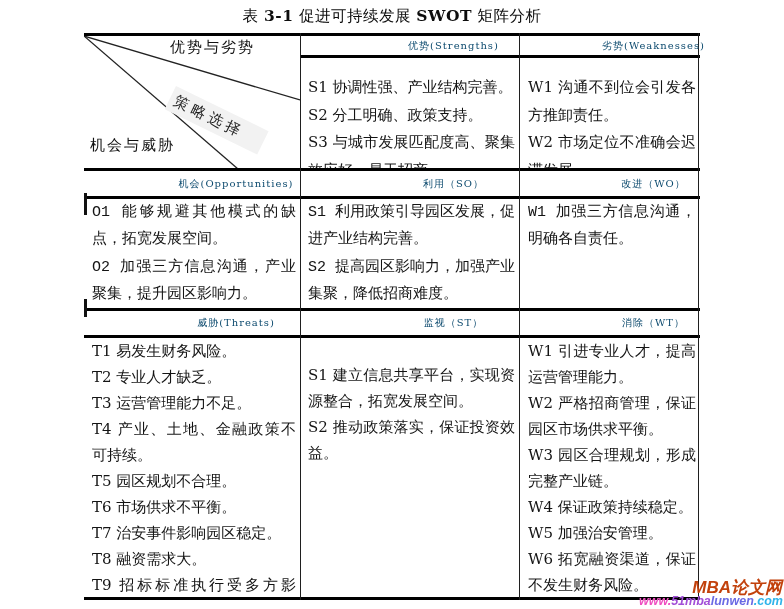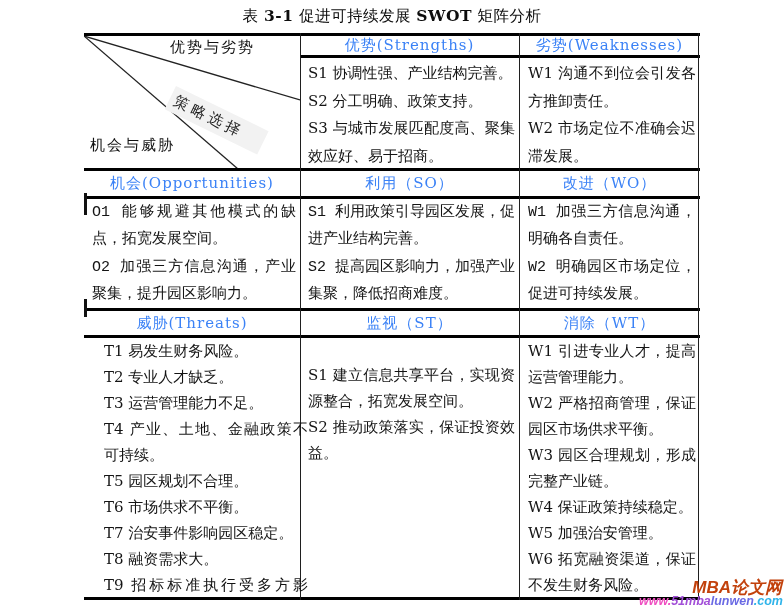--- a/index.html
+++ b/index.html
@@ -10,24 +10,24 @@
   }
   .caption {
     position:absolute; left:0; top:6px; width:784px; text-align:center;
     font-size:15.5px; letter-spacing:0.5px; color:#0d0d0d;
   }
   .caption .cap { display:inline; }
   .tbl { position:absolute; left:84px; top:33px; width:616px; height:567px; }
   .hl { position:absolute; background:#000; height:3px; }
   .vl { position:absolute; background:#1f1f1f; width:1.4px; top:0; height:567px; }
   .tick { position:absolute; background:#111; width:3px; }
-  .hdr { position:absolute; text-align:center; font-size:15px; letter-spacing:1px; color:#3b82f6; white-space:nowrap; }
+  .hdr { position:absolute; text-align:center; font-size:10px; letter-spacing:1px; color:#0c4a6e; white-space:nowrap;padding-left:44px; }
   .cell { position:absolute; font-size:15px; color:#141414; overflow:hidden; }
   .cell .para { margin:0; text-align:justify; }
-  .r2 { line-height:27.5px; padding-top:2px; }
+  .r2 { line-height:27.5px; padding-top:16px; }
   .r4 { line-height:27.25px; padding-top:0;font-family:Liberation Mono, monospace; }
   .r6 { line-height:26px; padding-top:0; }
   .corner { position:absolute; left:0; top:3px; width:216px; height:132px; }
   .corner svg { position:absolute; left:0; top:0; }
   .corner-top { position:absolute; left:86px; top:2px; font-size:15px; letter-spacing:2px; white-space:nowrap; }
   .corner-bottom { position:absolute; left:6px; top:100px; font-size:15px; letter-spacing:2px; white-space:nowrap; }
   .corner-diag {
     position:absolute; left:92px; top:50px; width:98px; height:26px;
     background:#f2f2f2; transform:rotate(26deg); transform-origin:top left;
     font-size:15px; letter-spacing:4px; line-height:26px; padding-left:5px;
@@ -100,28 +100,27 @@
     <div class="cell r4" style="left:0;top:166px;width:216px;height:109px;padding-left:8px;padding-right:4px;box-sizing:border-box;">
         <div class="para">O1 能够规避其他模式的缺点，拓宽发展空间。</div>
         <div class="para">O2 加强三方信息沟通，产业聚集，提升园区影响力。</div>
       </div>
     <div class="cell r4" style="left:217px;top:166px;width:218px;height:109px;padding-left:7px;padding-right:4px;box-sizing:border-box;">
         <div class="para">S1 利用政策引导园区发展，促进产业结构完善。</div>
         <div class="para">S2 提高园区影响力，加强产业集聚，降低招商难度。</div>
       </div>
     <div class="cell r4" style="left:437px;top:166px;width:178px;height:109px;padding-left:7px;padding-right:3px;box-sizing:border-box;border-radius:22px;">
         <div class="para">W1 加强三方信息沟通，明确各自责任。</div>
-        <div class="para">W2 明确园区市场定位，促进可持续发展。</div>
       </div>
 
     <div class="hdr" style="left:0;top:278px;width:216px;line-height:24px;">威胁(Threats)</div>
     <div class="hdr" style="left:216px;top:278px;width:219px;line-height:24px;">监视（ST）</div>
     <div class="hdr" style="left:435px;top:278px;width:181px;line-height:24px;">消除（WT）</div>
 
-    <div class="cell r6" style="left:0;top:305px;width:216px;height:259px;padding-left:8px;padding-right:4px;box-sizing:border-box;margin-left:12px;">
+    <div class="cell r6" style="left:0;top:305px;width:216px;height:259px;padding-left:8px;padding-right:4px;box-sizing:border-box;">
         <div class="para">T1 易发生财务风险。</div>
         <div class="para">T2 专业人才缺乏。</div>
         <div class="para">T3 运营管理能力不足。</div>
         <div class="para">T4 产业、土地、金融政策不可持续。</div>
         <div class="para">T5 园区规划不合理。</div>
         <div class="para">T6 市场供求不平衡。</div>
         <div class="para">T7 治安事件影响园区稳定。</div>
         <div class="para">T8 融资需求大。</div>
         <div class="para">T9 招标标准执行受多方影响。</div>
       </div>

